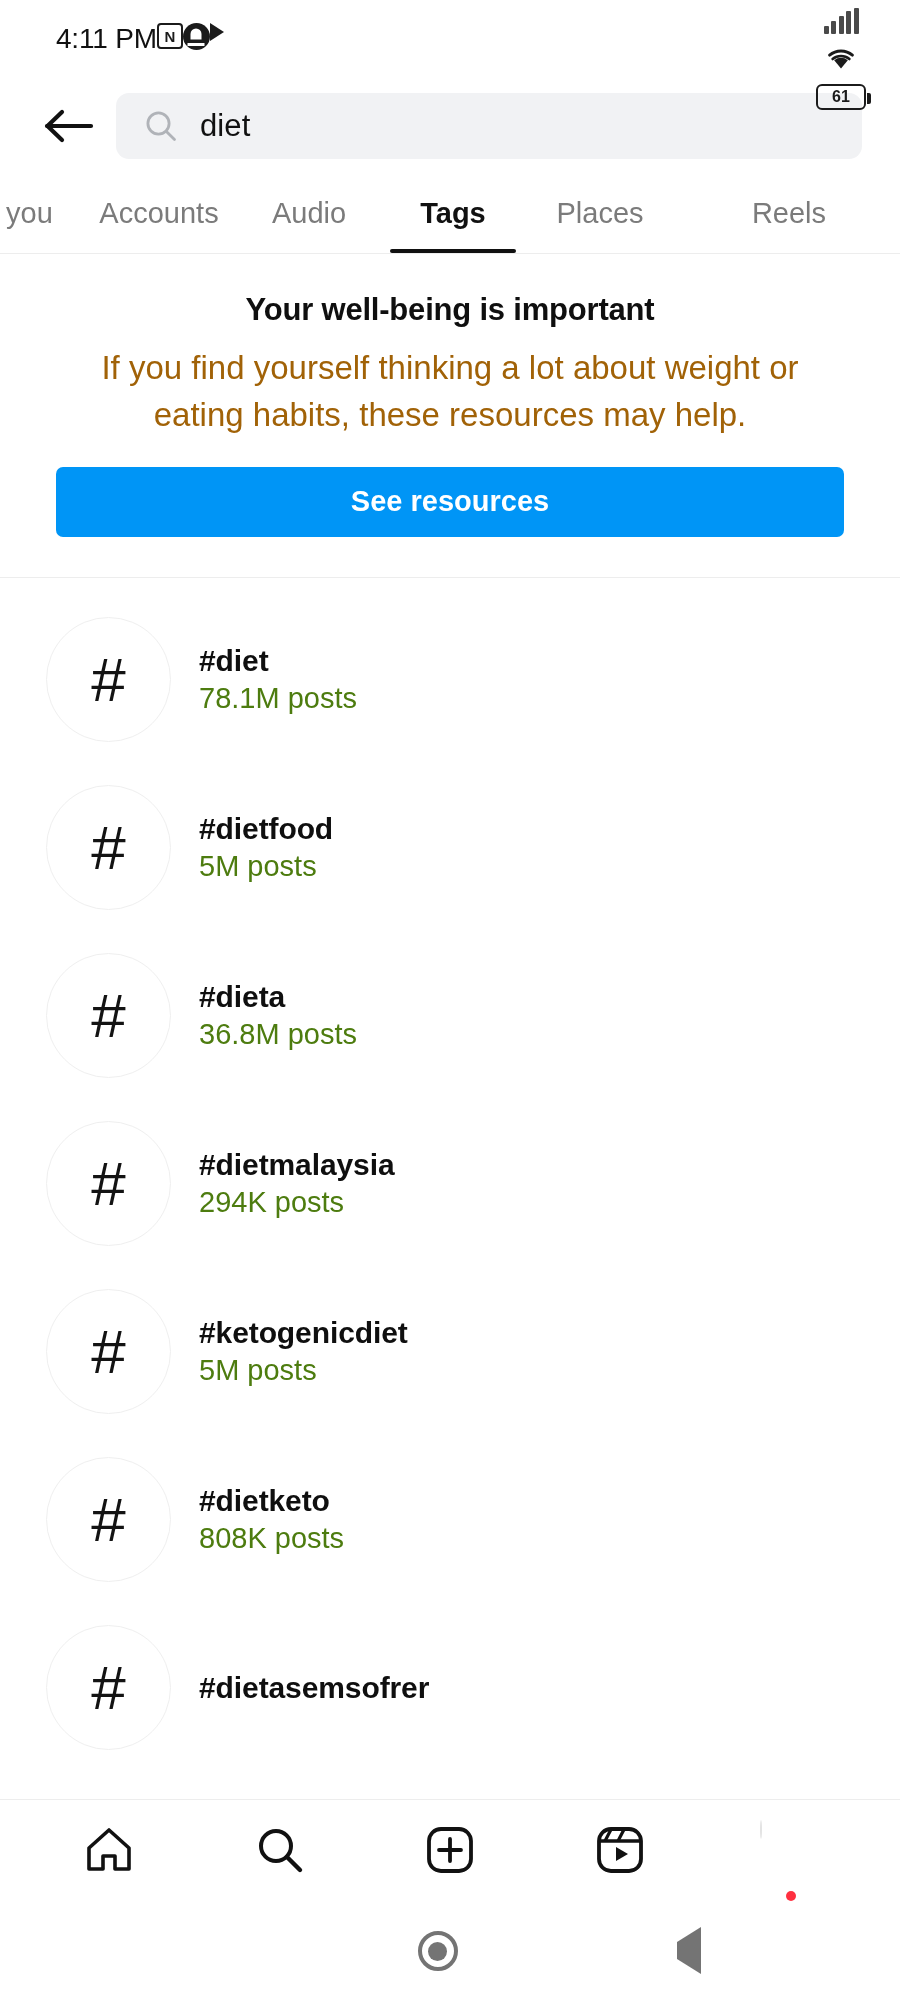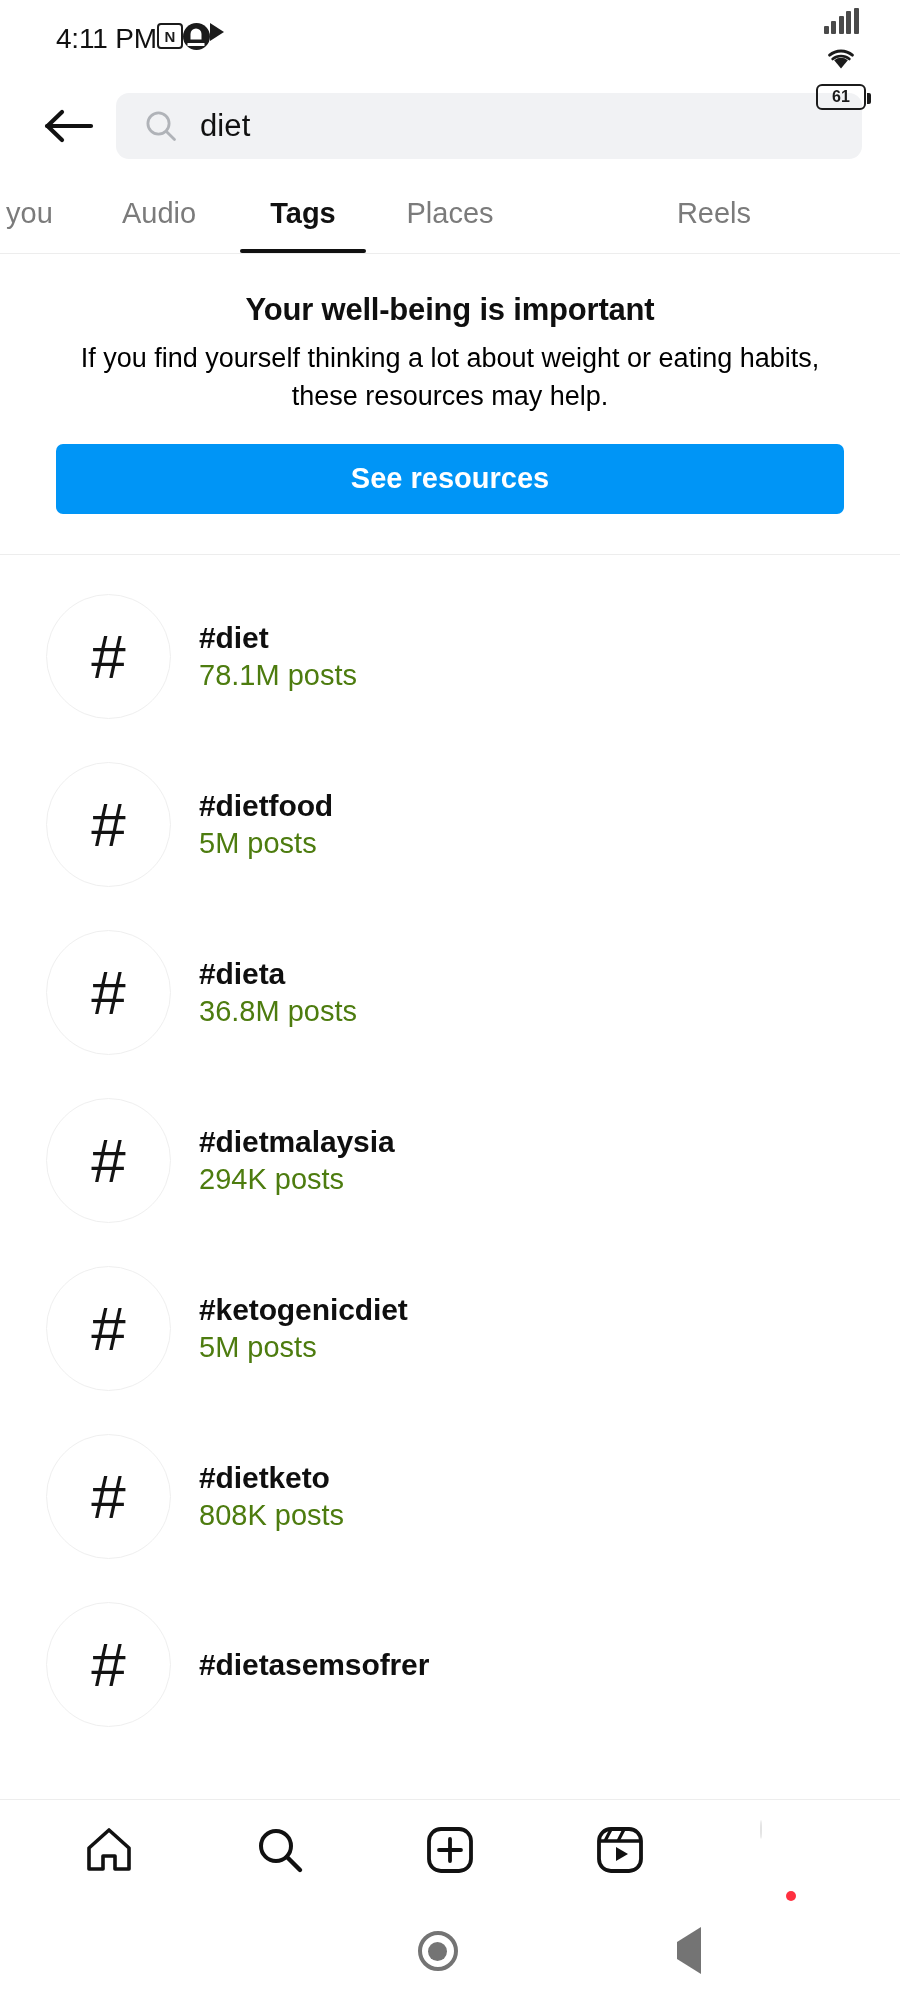--- a/index.html
+++ b/index.html
@@ -68,21 +68,21 @@
   .tab.t-accounts { flex:0 0 150px; }
   .tab.t-audio { flex:0 0 150px; }
   .tab.t-tags { flex:0 0 138px; }
   .tab.t-places { flex:0 0 156px; }
   .tab.t-reels { flex:1; justify-content:center; }
 
   
   .banner { padding:38px 56px 40px; text-align:center;
             border-bottom:1.4px solid #ededed; }
   .banner-title { font-size:31px; font-weight:700; color:#0f0f0f; letter-spacing:-0.2px; }
-  .banner-sub { font-size:27px; color:#000000; line-height:1.42; margin-top:11px;
+  .banner-sub { font-size:33px; color:#a16207; line-height:1.42; margin-top:17px;
                 padding:0 10px; }
   .banner-btn { margin-top:28px; height:70px; background:#0095f6; border-radius:7px;
                 display:flex; align-items:center; justify-content:center;
                 color:#fff; font-size:29px; font-weight:700; border:none; width:100%;
                 font-family:"Liberation Sans", sans-serif; cursor:pointer; }
 
   
   .list { flex:1 1 auto; overflow:hidden; padding-top:18px; }
   .row { display:flex; align-items:center; height:168px; padding:0 46px; gap:28px; }
   .hash-circle { flex:0 0 125px; width:125px; height:125px; border-radius:50%;
@@ -178,20 +178,21 @@
           <circle cx="14.5" cy="14.5" r="10.6" stroke="#b0b3b8" stroke-width="2.8" fill="none"></circle>
           <path d="M22.4 22.4 L30.5 30.5" stroke="#b0b3b8" stroke-width="2.8" stroke-linecap="round"></path>
         </svg>
       </span>
       <span class="search-val" title="Search">diet</span>
     </div>
   </div>
 
   <div class="tabs">
     <div class="tab t-foryou">you</div>
+    <div class="tab t-accounts">Accounts</div>
     <div class="tab t-audio">Audio</div>
     <div class="tab t-tags active">Tags</div>
     <div class="tab t-places">Places</div>
     <div class="tab t-reels">Reels</div>
   </div>
 
   <div class="banner">
     <div class="banner-title">Your well-being is important</div>
     <div class="banner-sub">If you find yourself thinking a lot about weight or eating habits, these resources may help.</div>
     <button class="banner-btn">See resources</button>

